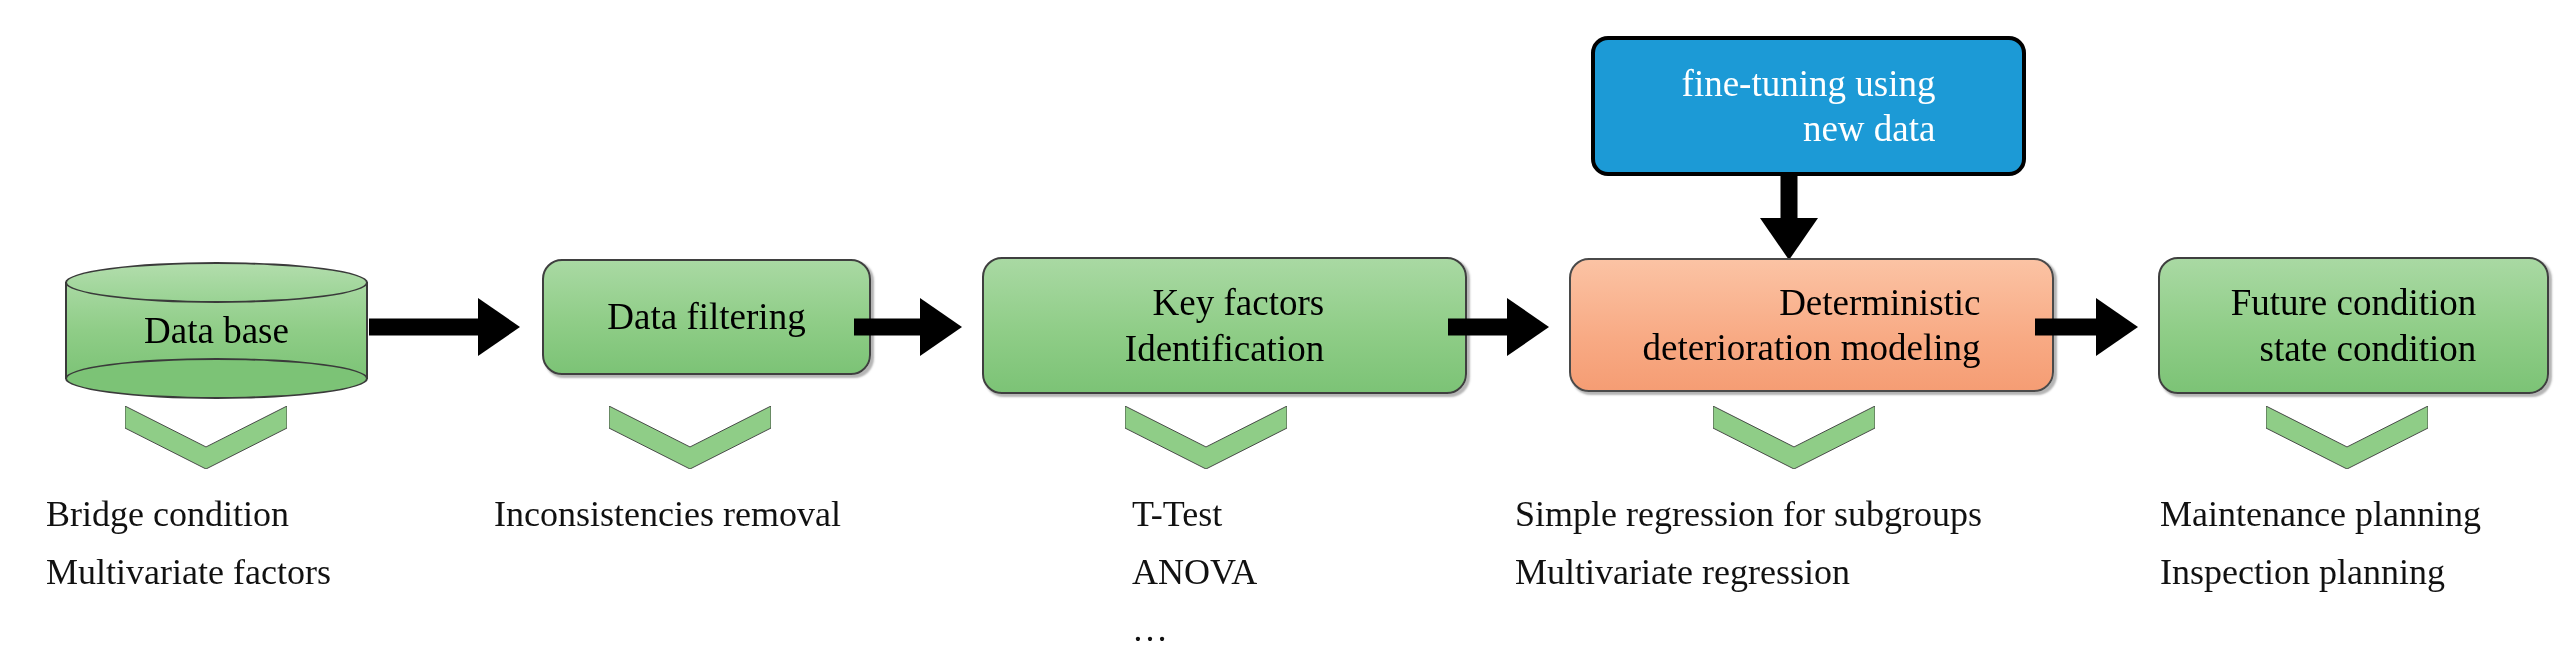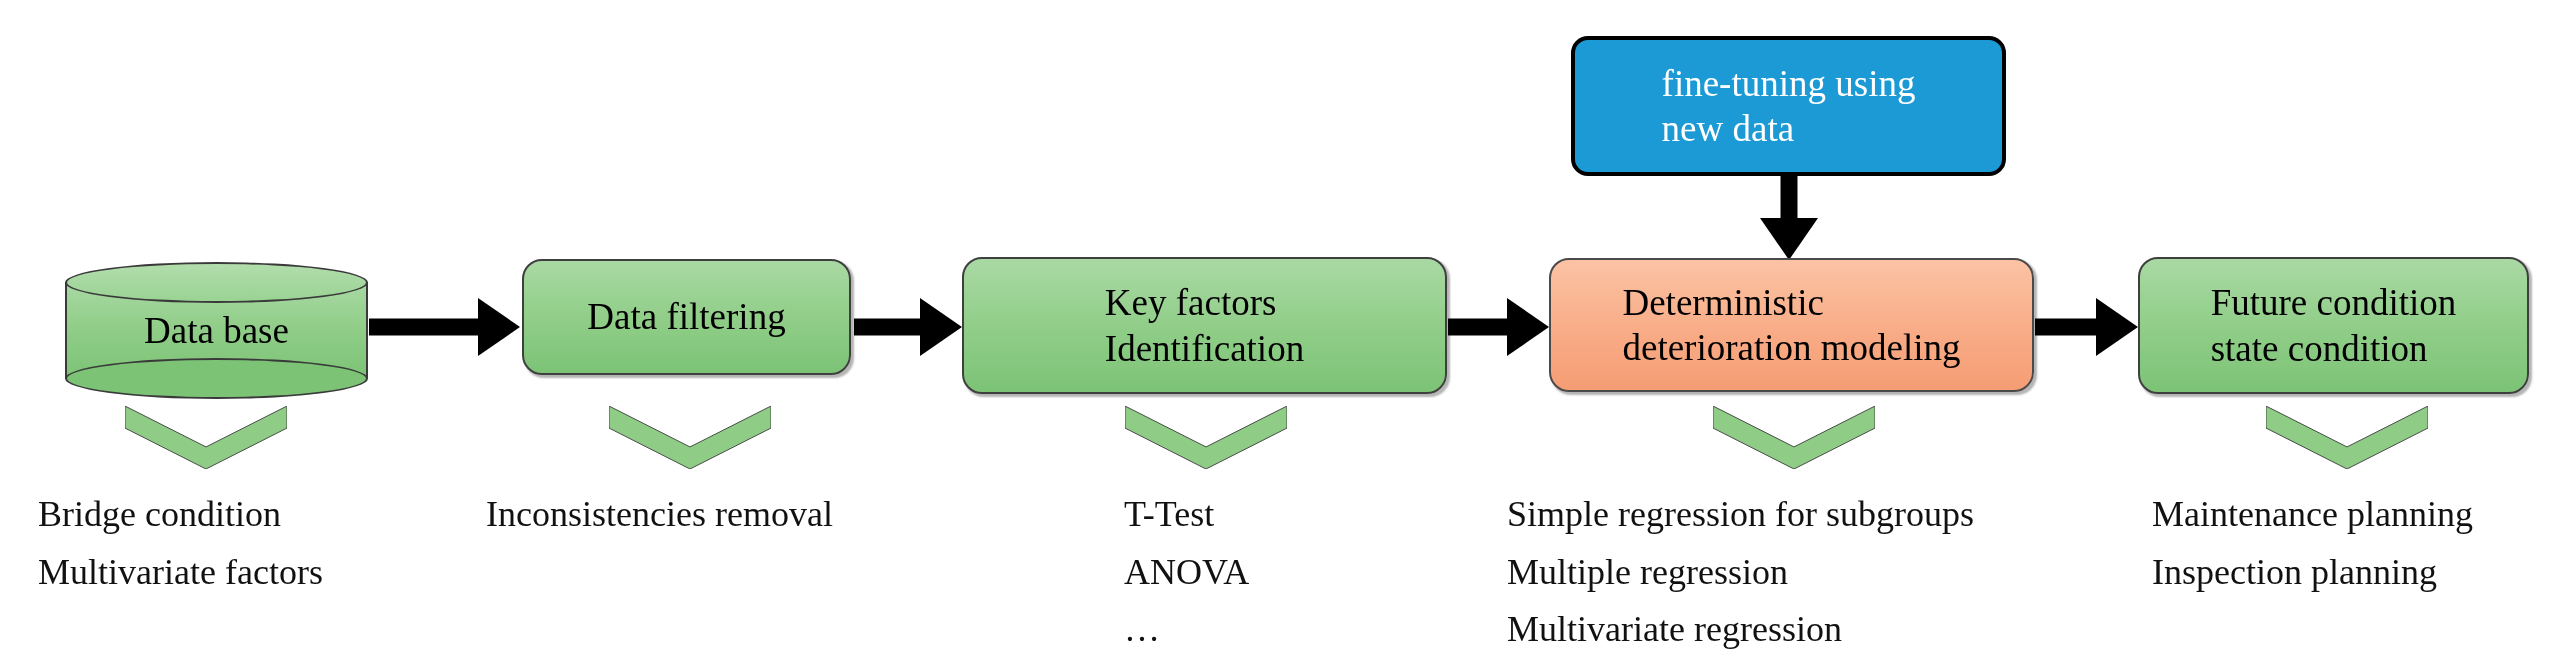--- a/index.html
+++ b/index.html
@@ -3,22 +3,22 @@
 <meta charset="utf-8">
 <style>
   html,body{margin:0;padding:0;background:#ffffff;}
   body{width:2576px;height:652px;position:relative;overflow:hidden;
        font-family:"Liberation Serif","DejaVu Serif",serif;}
   .stage{position:absolute;left:0;top:0;width:2576px;height:652px;}
 
   
   .node{position:absolute;box-sizing:border-box;border:2px solid #3f3f3f;
         border-radius:20px;display:flex;align-items:center;justify-content:center;
-        text-align:left;line-height:1.22;color:#000;
-        box-shadow:2.6px 2.6px 2px rgba(90,90,90,.45);}
+        text-align:right;line-height:1.22;color:#000;
+        box-shadow:2.6px 2.6px 2px rgba(90,90,90,.45);margin-left:20px;}
   .node .txt{display:block;padding:0 6.6px;}
   .node.green{background:linear-gradient(180deg,#a9d9a3 0%,#8fcd87 55%,#7cc376 100%);}
   .node.orange{background:linear-gradient(180deg,#fbc3a4 0%,#f8aa84 60%,#f59d74 100%);
                border-color:#4a4a4a;}
   .node.blue{background:#1c9ad6;border:4.6px solid #000;border-radius:17px;color:#fff;
              box-shadow:none;}
 
   
   .cylinder{position:absolute;}
   .cyl-body{position:absolute;left:0;top:20px;width:100%;height:calc(100% - 40px);
@@ -44,21 +44,21 @@
   .v-arrow .head{position:absolute;left:50%;bottom:0;transform:translateX(-50%);
                  width:0;height:0;border-left:29px solid transparent;
                  border-right:29px solid transparent;border-top:42px solid #000;}
 
   
   .chevron{position:absolute;}
   .chevron svg{display:block;width:100%;height:100%;}
 
   
   .caption{position:absolute;color:#111;line-height:1.60;white-space:nowrap;}
-  .caption .line{display:block;}
+  .caption .line{display:block;margin-left:8px;}
 </style>
 </head>
 <body>
 
 <div class="stage">
 
   <div class="node blue" style="left:1571px;top:36px;width:435px;height:140px;font-size:37px;">
     <span class="txt">
       <span class="line">fine-tuning using</span><br>
       <span class="line">new data</span>
@@ -166,21 +166,20 @@
   </div>
 
   <div class="caption" style="left:1124px;top:486px;font-size:36px;">
     <span class="line">T-Test</span>
     <span class="line">ANOVA</span>
     <span class="line">…</span>
   </div>
 
   <div class="caption" style="left:1507px;top:486px;font-size:36px;">
     <span class="line">Simple regression for subgroups</span>
-    <span class="line">Multiple regression</span>
     <span class="line">Multivariate regression</span>
   </div>
 
   <div class="caption" style="left:2152px;top:486px;font-size:36px;">
     <span class="line">Maintenance planning</span>
     <span class="line">Inspection planning</span>
   </div>
 
 </div>
 

